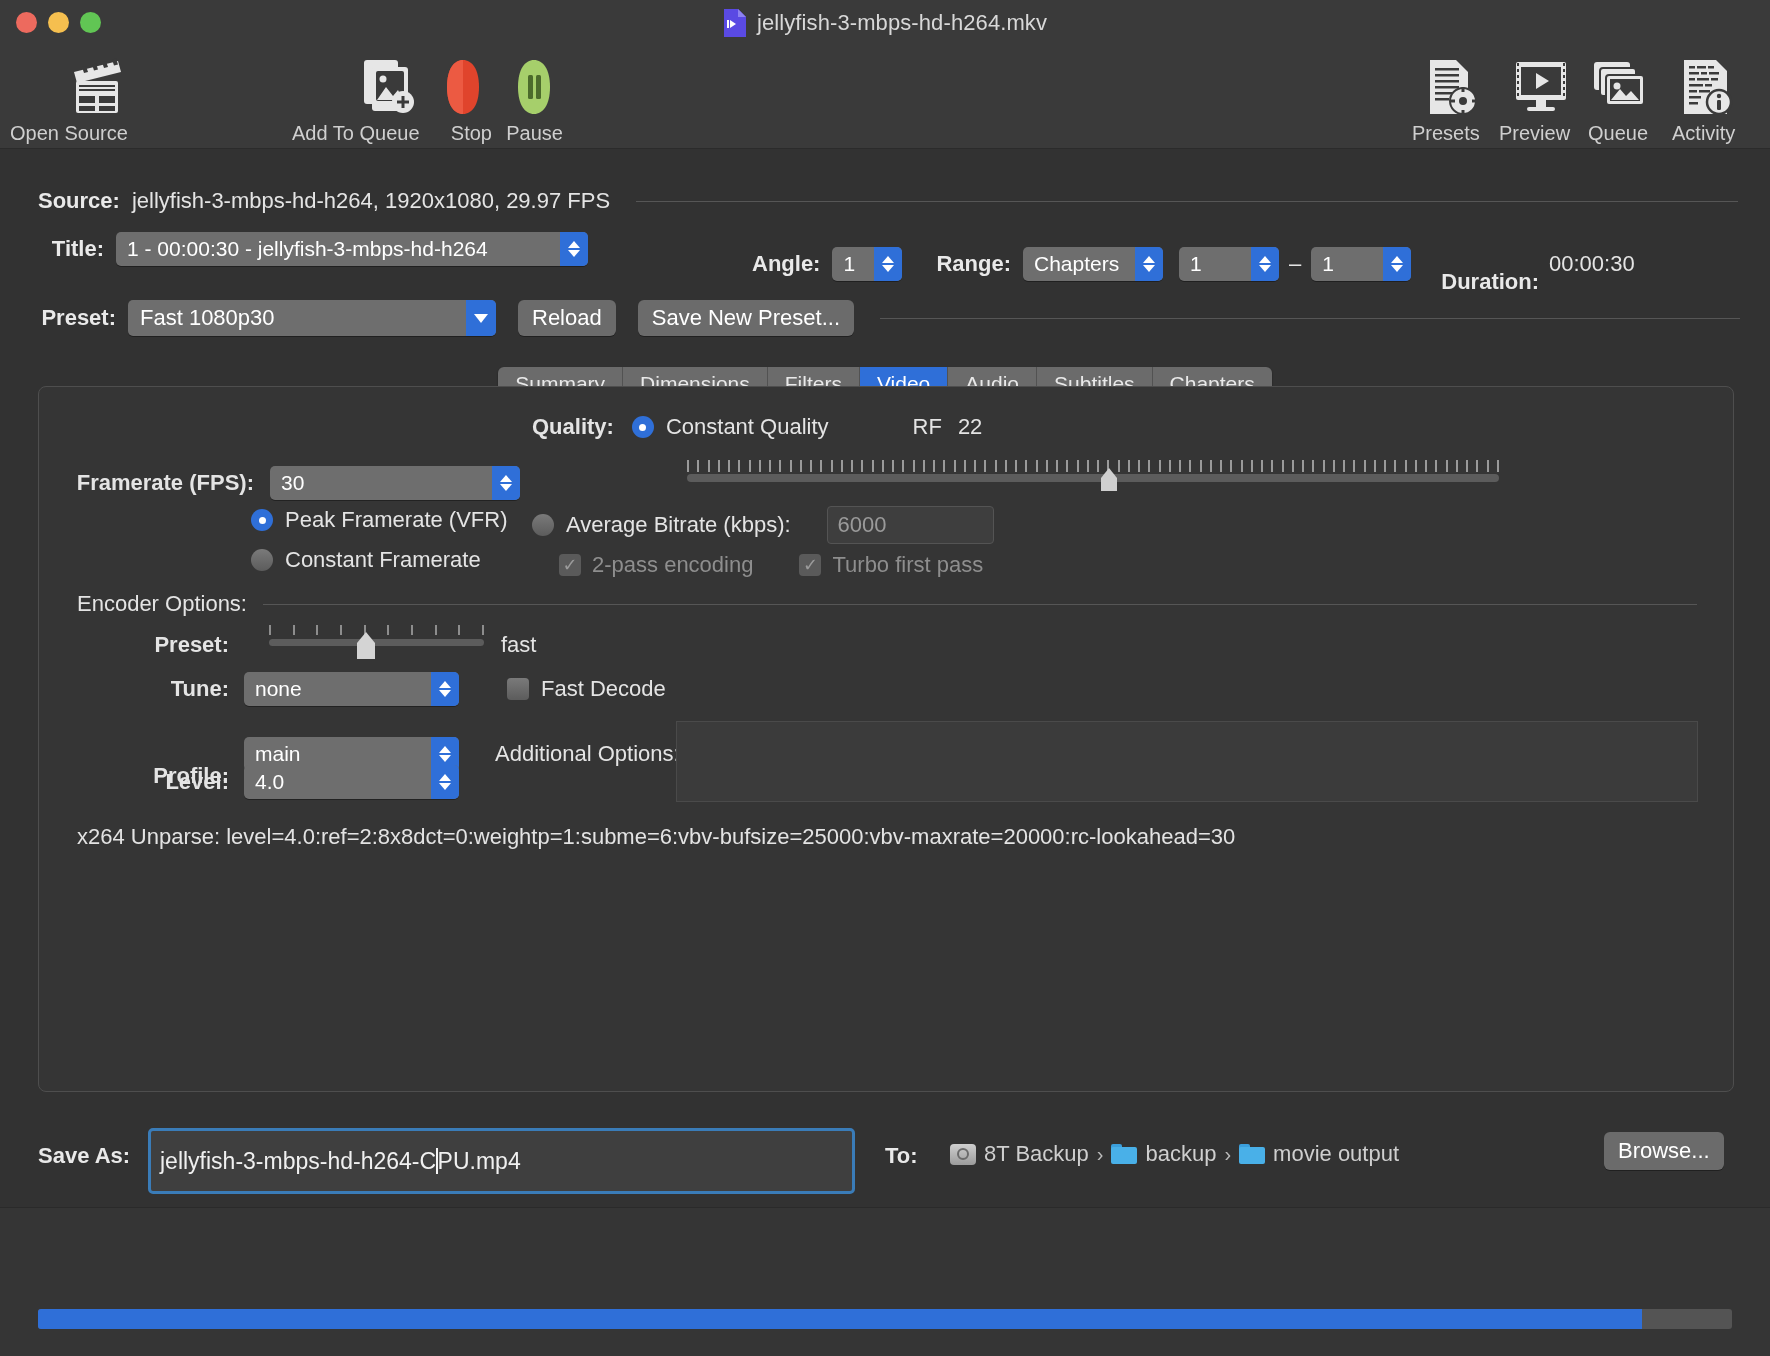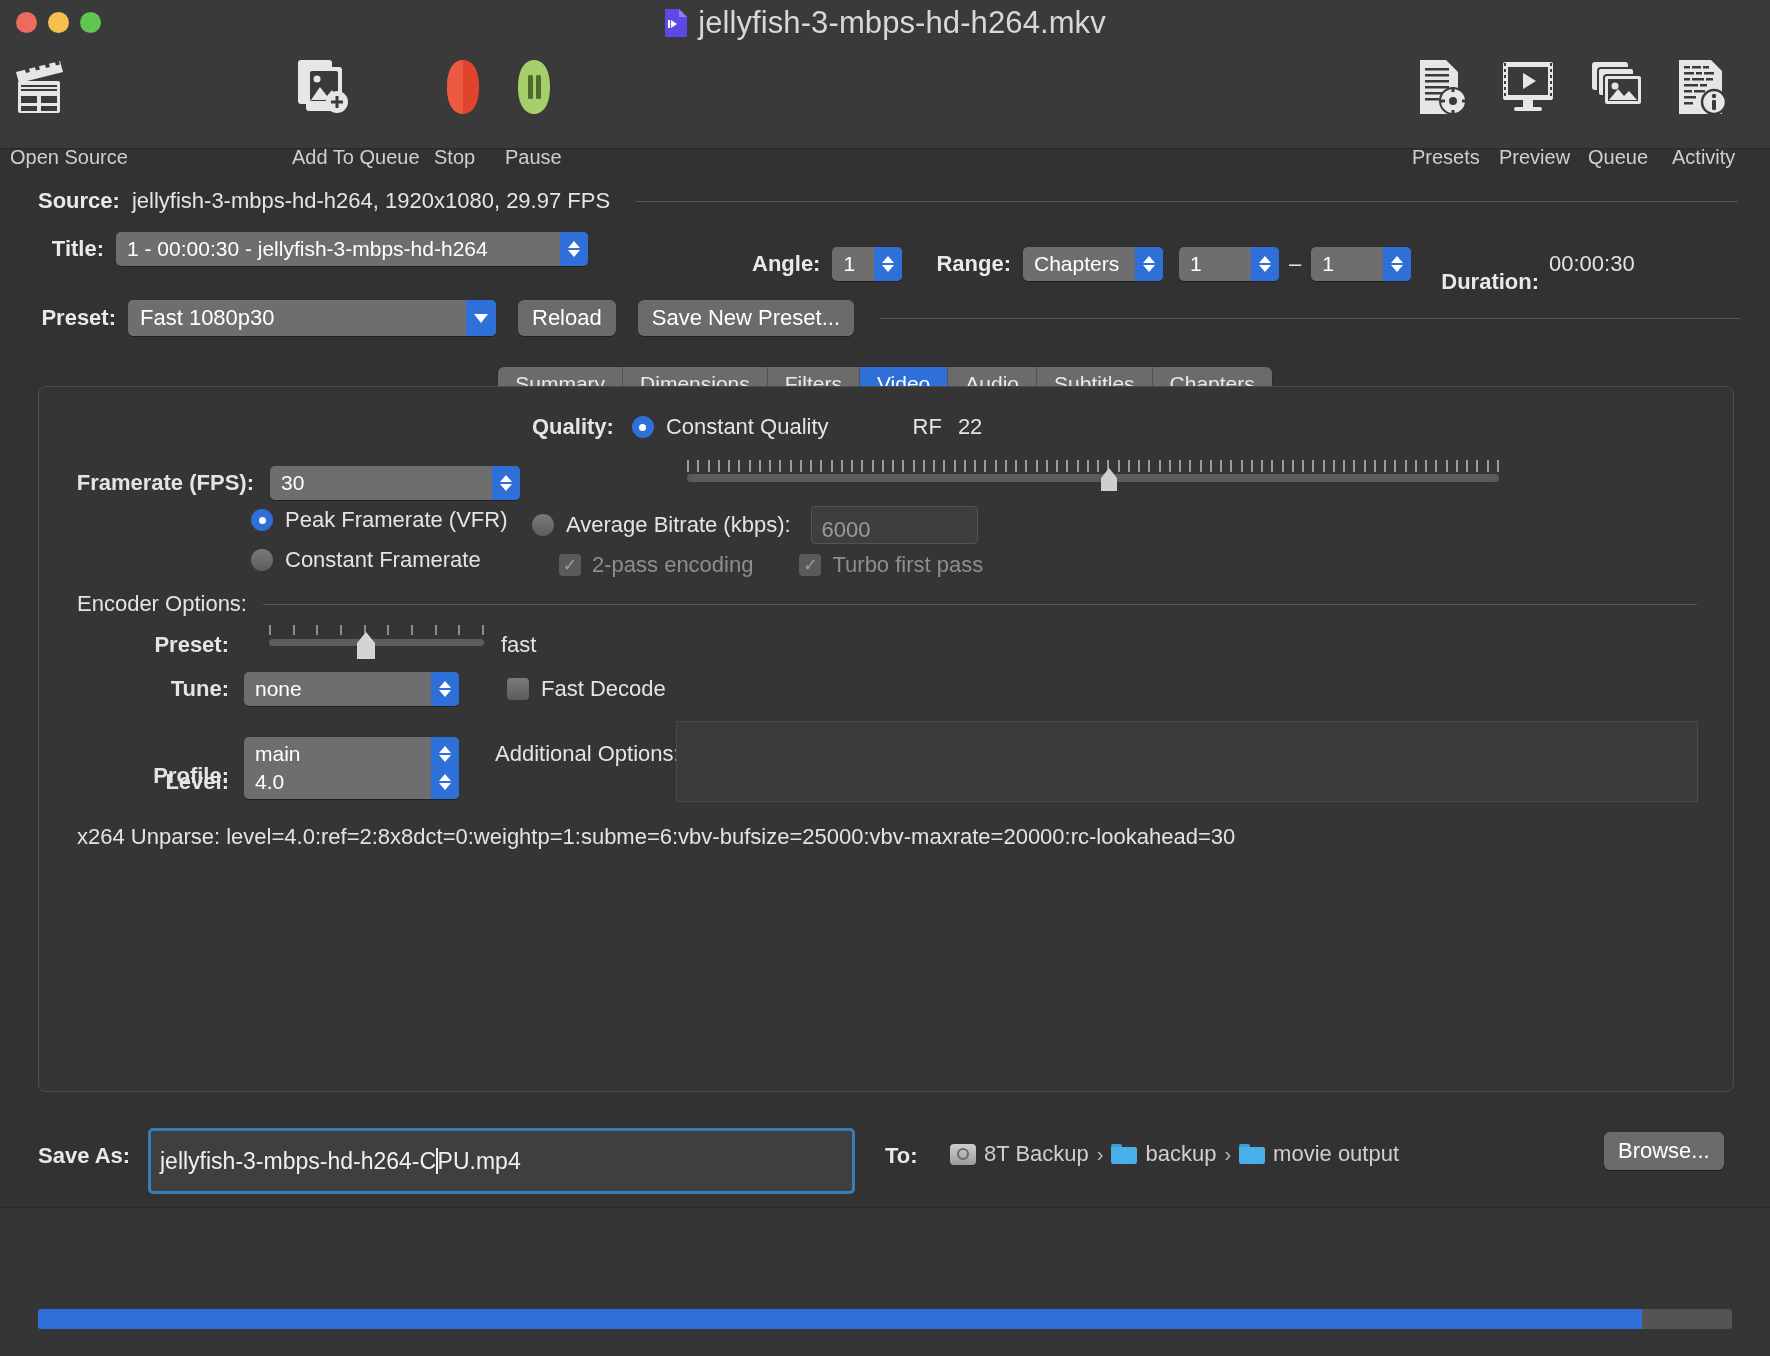--- a/index.html
+++ b/index.html
@@ -14,25 +14,25 @@
 
   
   .titlebar{position:absolute;left:0;top:0;width:1770px;height:46px;background:#3a3a3a;}
   .traffic{position:absolute;top:12px;display:flex;gap:11px;left:16px;}
   .tl{width:21px;height:21px;border-radius:50%;}
   .tl.red{background:#ed6a5e;}
   .tl.yellow{background:#f5bf4f;}
   .tl.green{background:#61c554;}
   .title-wrap{position:absolute;left:0;top:0;width:1770px;height:46px;display:flex;align-items:center;justify-content:center;gap:10px;}
   .doc-ico{width:24px;height:30px;position:relative;}
-  .title-txt{font-size:31px;color:#d8d8d8;letter-spacing:.1px;}
+  .title-txt{font-size:22px;color:#d8d8d8;letter-spacing:.1px;}
 
   
   .toolbar{position:absolute;left:0;top:46px;width:1770px;height:102px;background:#3a3a3a;border-bottom:1px solid #2b2b2b;}
-  .tbtn{position:absolute;top:8px;display:flex;flex-direction:column;align-items:flex-start;width:auto;gap:24px;}
+  .tbtn{position:absolute;top:8px;display:flex;flex-direction:column;align-items:flex-end;width:auto;}
   .tbtn .glyph{height:62px;display:flex;align-items:flex-end;justify-content:center;}
   .tbtn .lbl{font-size:20px;color:#cfcfcf;margin-top:6px;white-space:nowrap;}
 
   
   .src-row{position:absolute;left:38px;top:188px;display:flex;align-items:center;gap:12px;width:1700px;}
   .bold-lbl{font-weight:bold;font-size:22px;color:#e9e9e9;}
   .plain{font-size:22px;color:#e4e4e4;}
   .hr-line{flex:1;height:1px;background:#565656;margin-left:14px;}
 
   .row{position:absolute;display:flex;align-items:center;}
@@ -521,21 +521,21 @@
       <div class="rfthumb" id="rf-thumb" style="left: calc(52% - 9px);">
         <svg width="18" height="24" viewBox="0 0 18 24">
             <path d="M9 0 L17 10 V23 H1 V10 Z" fill="#cfcfcf"></path>
           </svg>
       </div>
     </div>
 
     <div class="row" style="left:493px;top:119px;gap:0;">
       <span class="radio off"></span>
       <span class="sec-lbl" style="margin-left:12px;">Average Bitrate (kbps):</span>
-      <span class="fld" style="width:145px;margin-left:20px;align-items:flex-end;">
+      <span class="fld" style="width:145px;margin-left:36px;">
         <span>6000</span>
       </span>
     </div>
 
     <div class="row" style="left:520px;top:165px;gap:0;">
       <span class="chk dim">✓</span>
       <span class="sec-lbl dim-txt" style="margin-left:11px;">2-pass encoding</span>
       <span class="chk dim" style="margin-left:46px;">✓</span>
       <span class="sec-lbl dim-txt" style="margin-left:11px;">Turbo first pass</span>
     </div>

